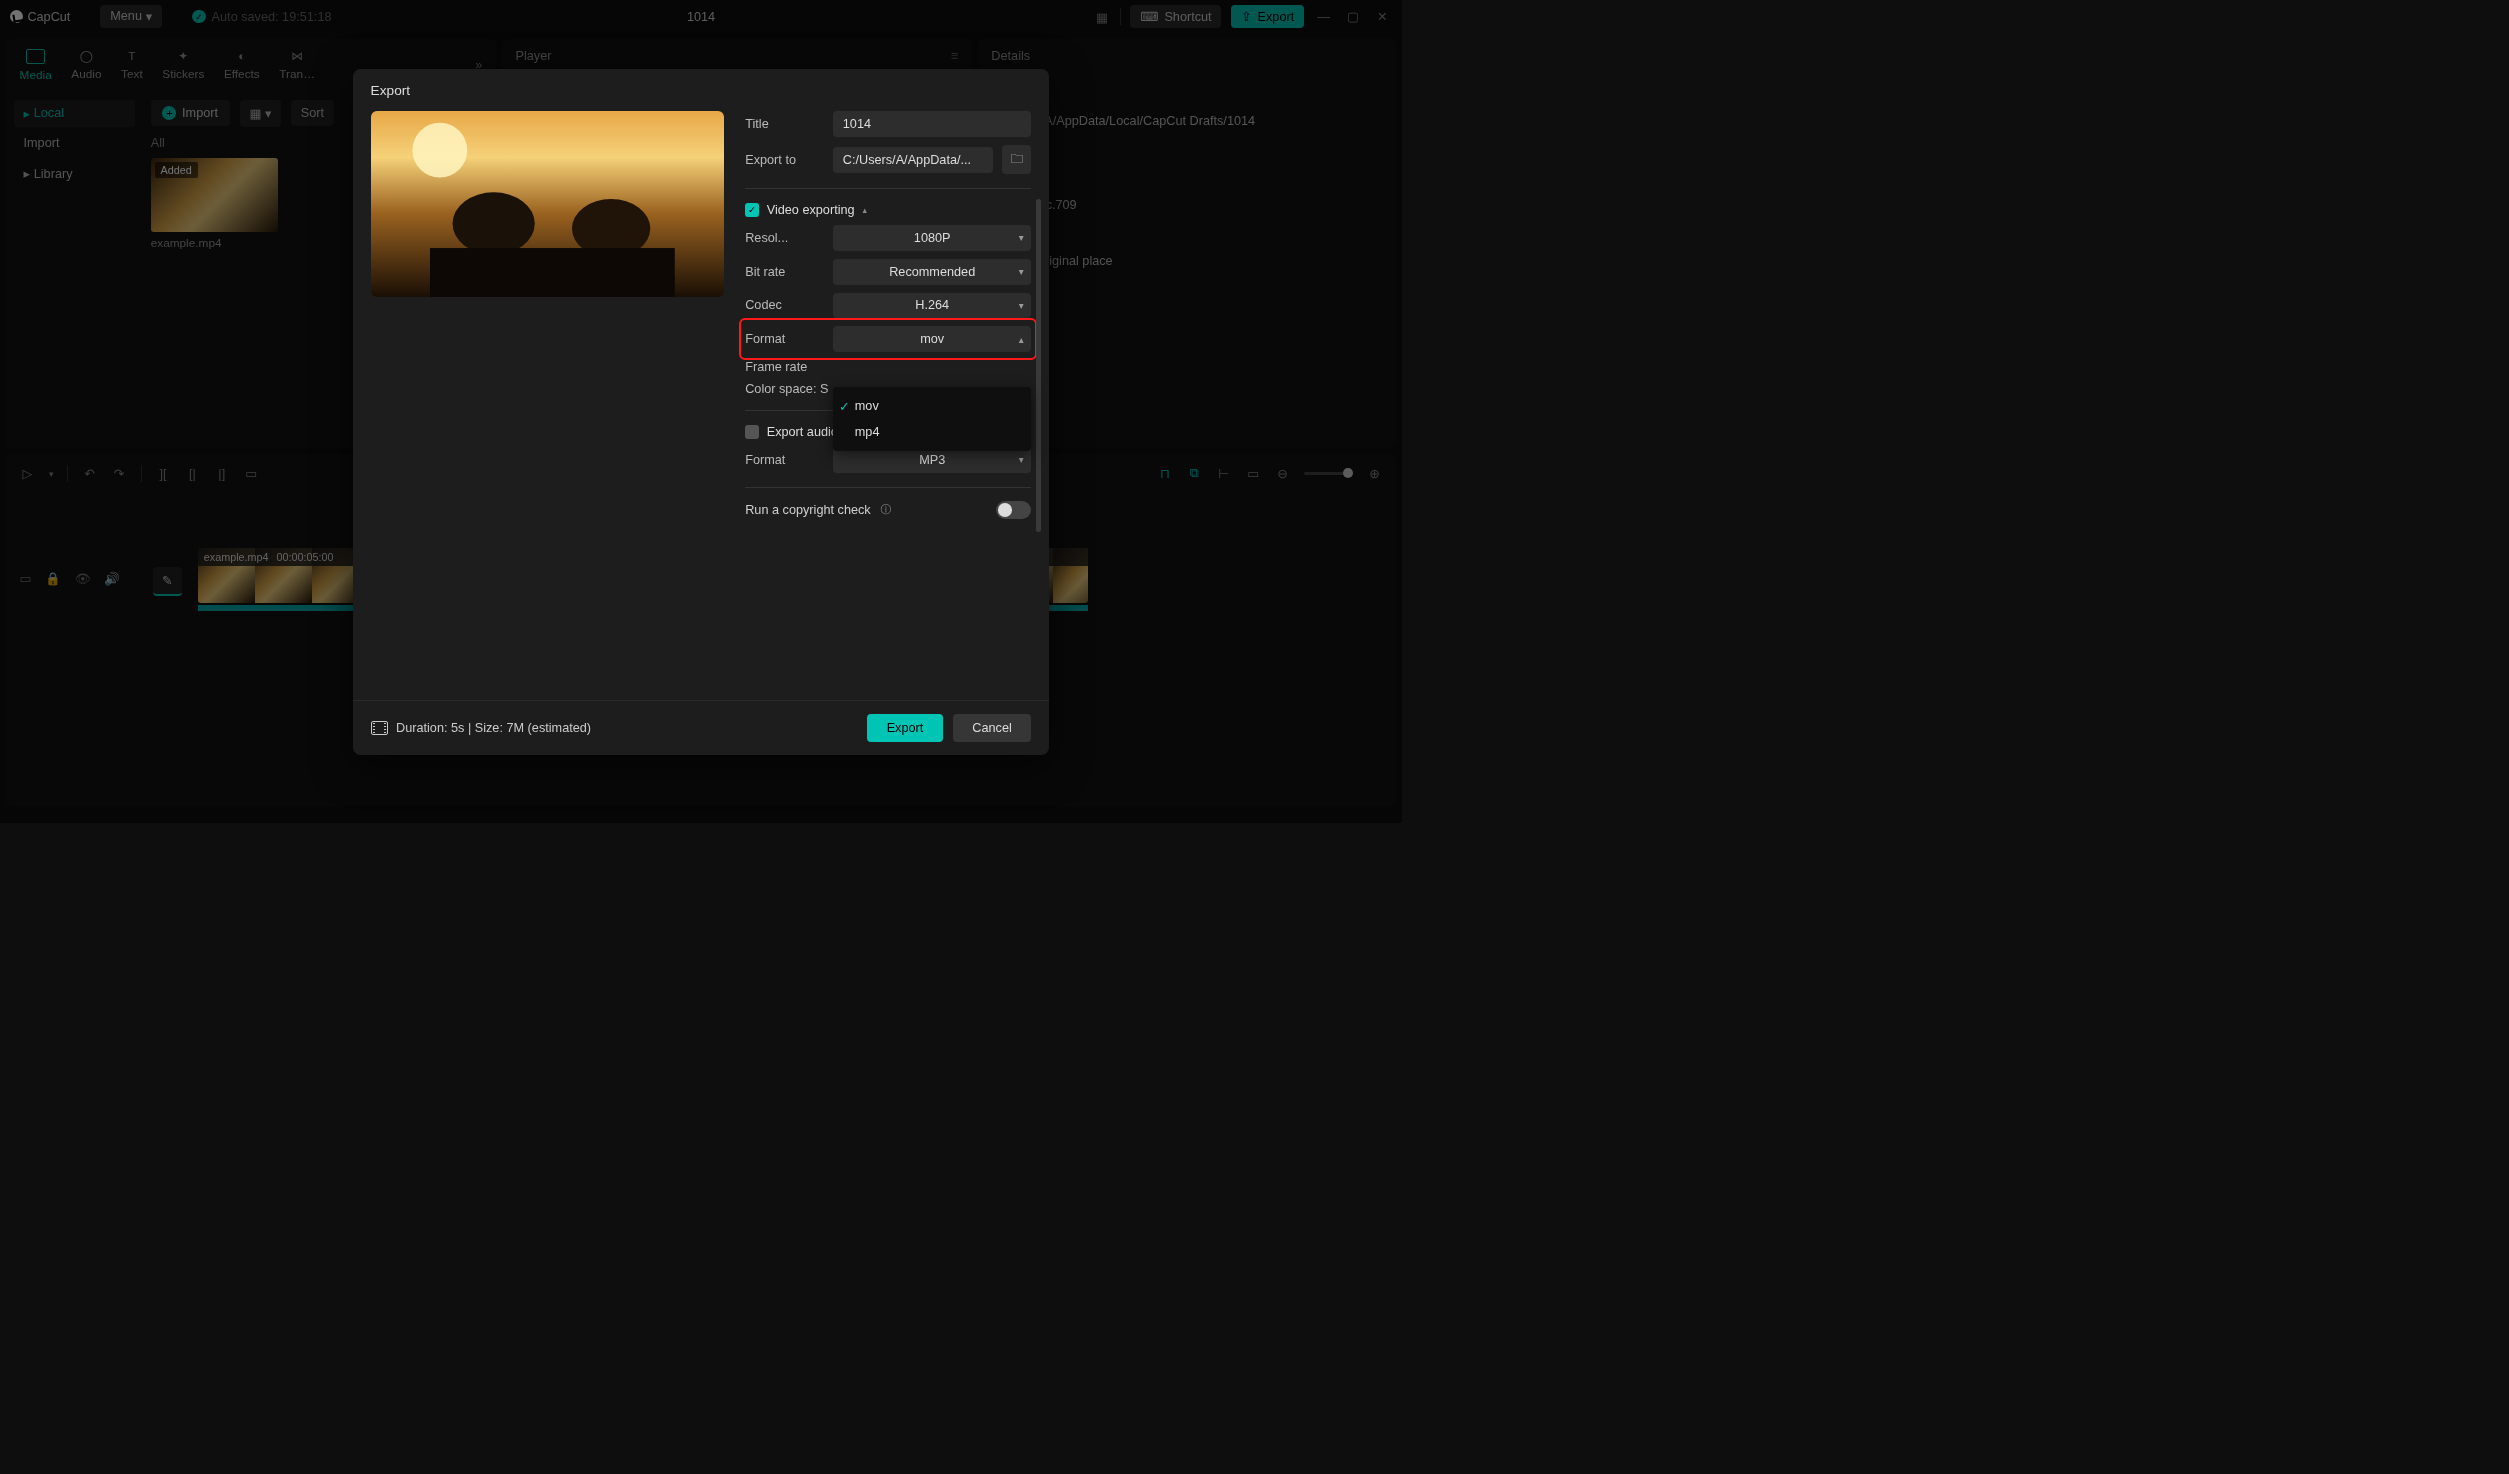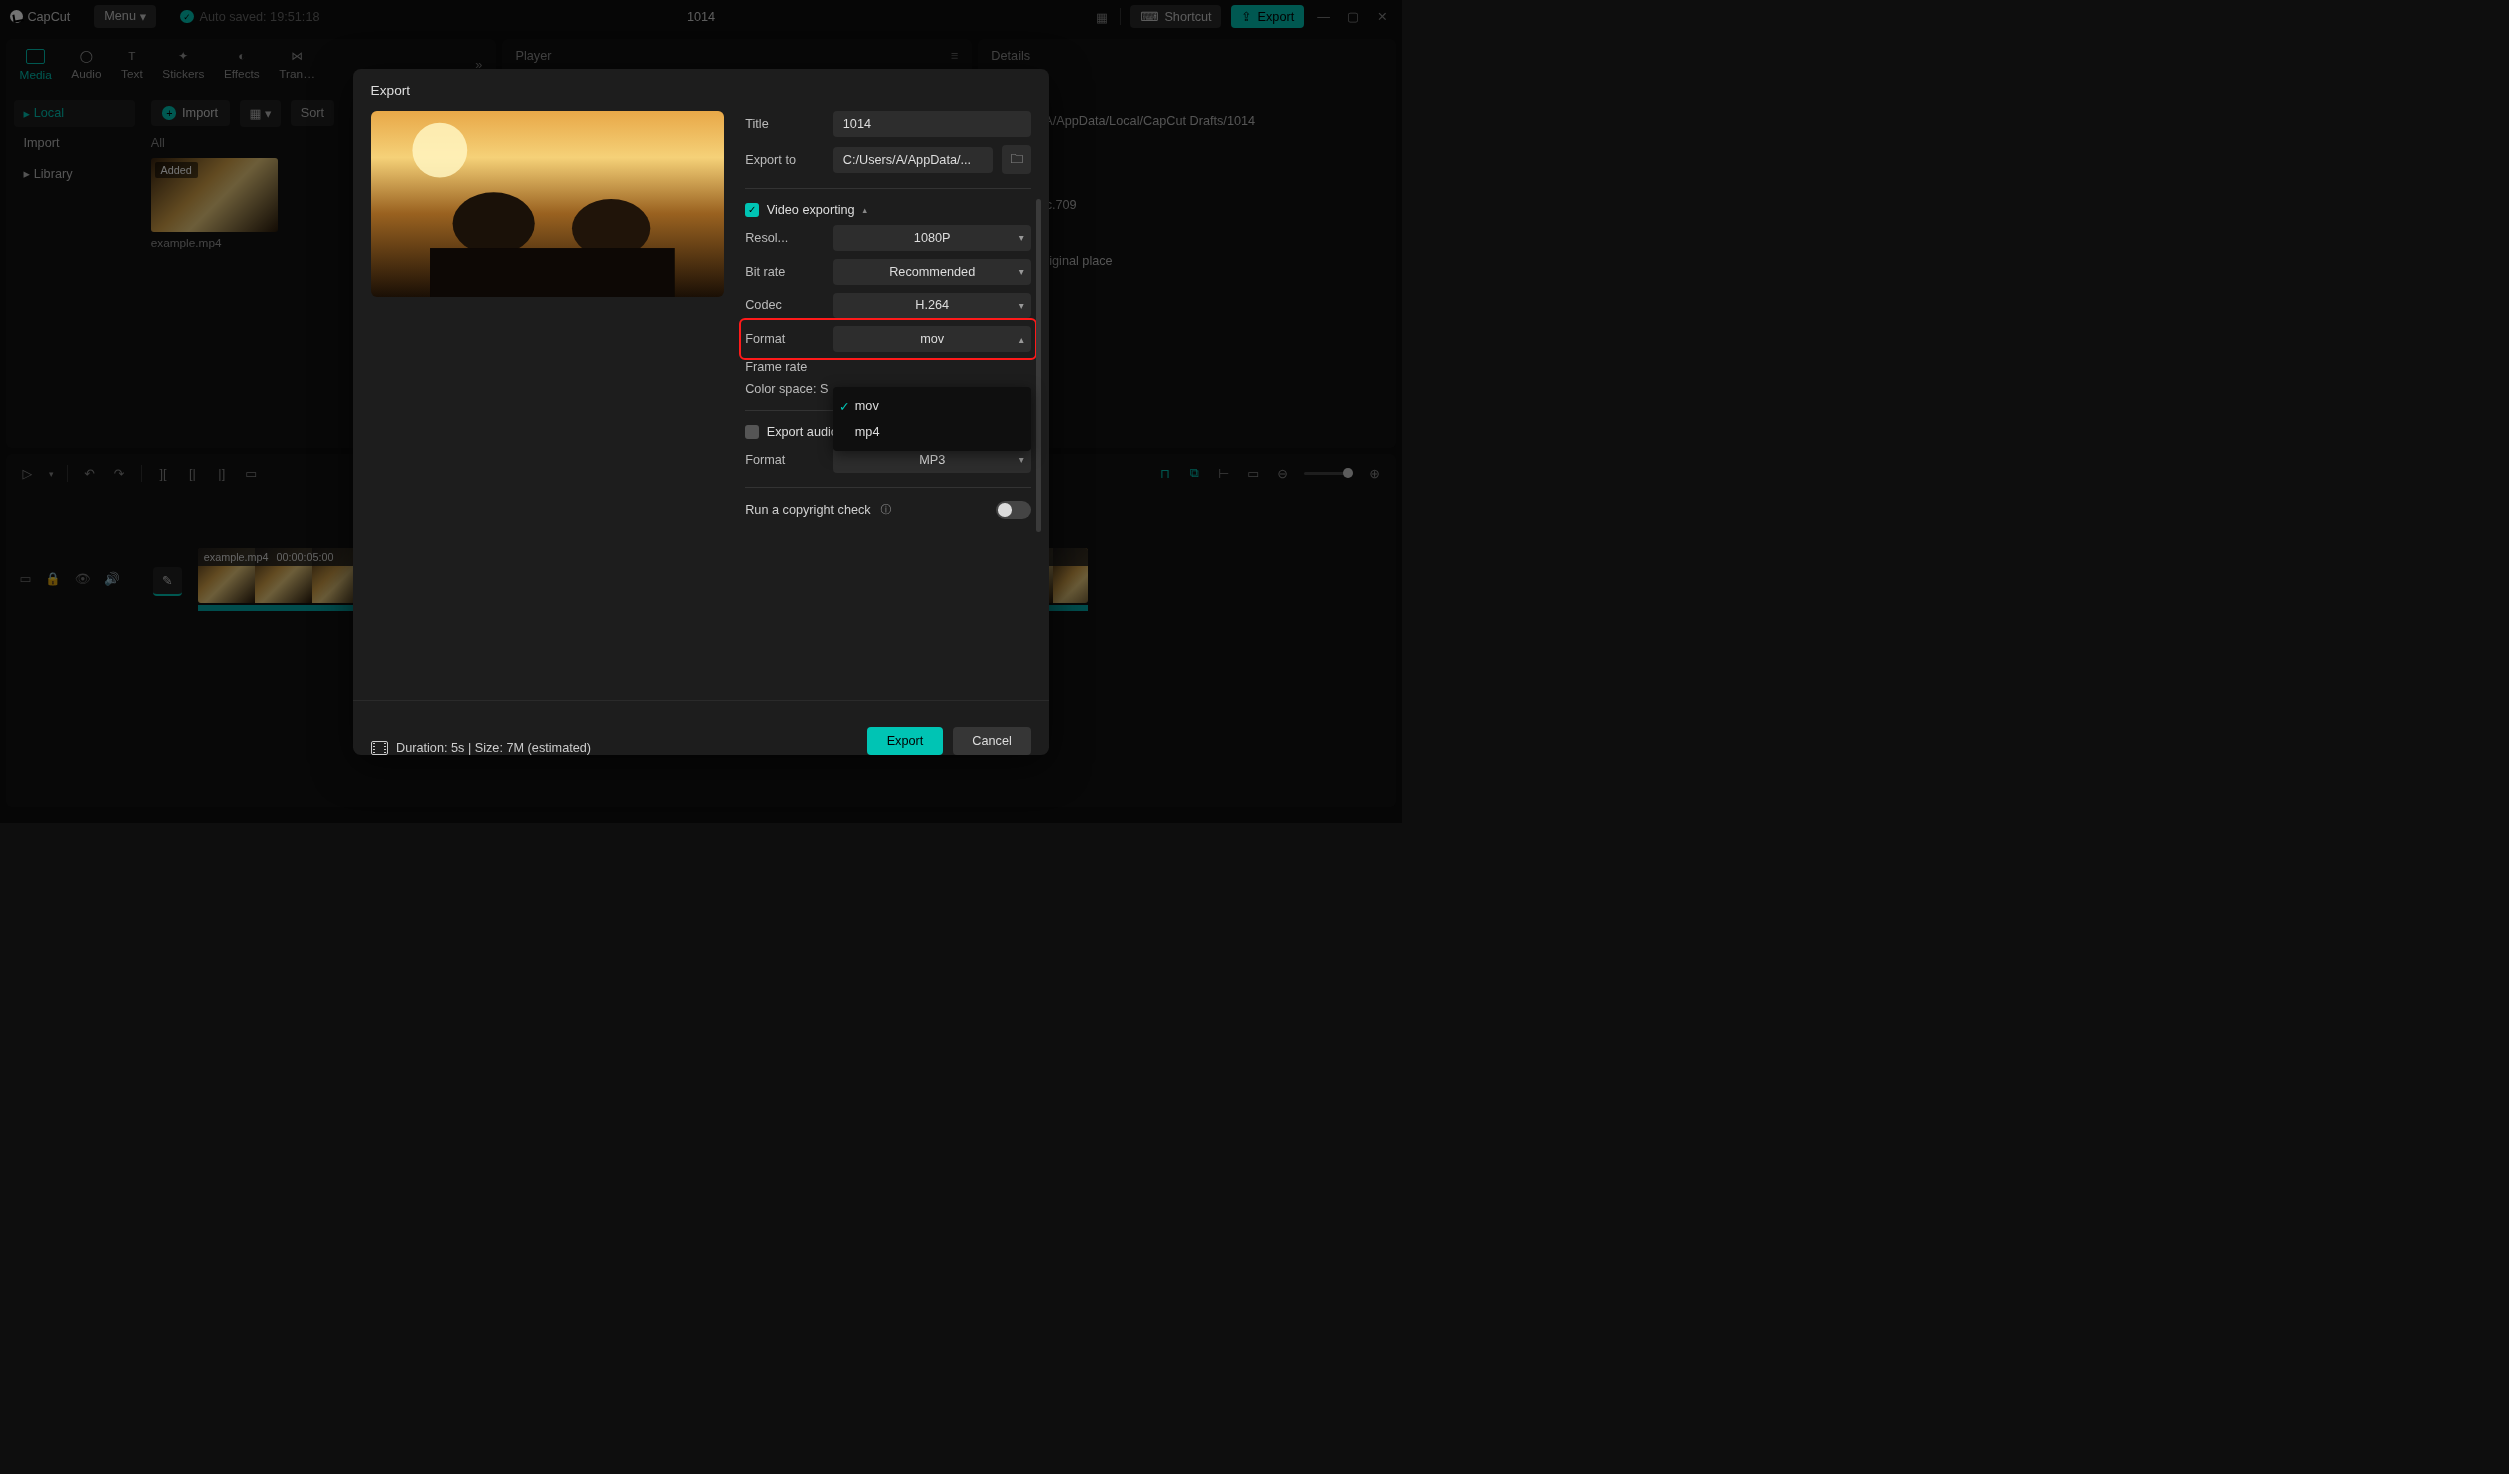--- a/index.html
+++ b/index.html
@@ -1,20 +1,20 @@
 <!DOCTYPE html>
 <html><head>
 <meta charset="utf-8">
 <style>
 *{margin:0;padding:0;box-sizing:border-box;font-family:-apple-system,BlinkMacSystemFont,"Segoe UI",sans-serif}
 body{background:#0e0e0e;color:#d0d0d0;width:1402px;height:823px;overflow:hidden;font-size:12.7px;position:relative}
 .dim-overlay{position:absolute;inset:0;background:rgba(0,0,0,0.55);z-index:5;pointer-events:none}
 
 
-.topbar{height:33px;background:#0e0e0e;display:flex;align-items:center;padding:0 9.8px;gap:24px;position:relative;z-index:1}
+.topbar{height:33px;background:#0e0e0e;display:flex;align-items:center;padding:0 9.8px;gap:30px;position:relative;z-index:1}
 .logo{display:flex;align-items:center;gap:3.9px;color:#ccc;font-weight:500}
 .logo-ico{width:13.7px;height:13.7px;border-radius:50%;background:#fff;display:inline-block;position:relative}
 .logo-ico::before{content:"";position:absolute;left:2.9px;top:3.9px;width:7.8px;height:5.9px;border-left:2px solid #000;border-bottom:2px solid #000;transform:rotate(-10deg)}
 .menu-btn{background:#2a2a2a;padding:3.9px 9.8px;border-radius:3.9px;display:flex;align-items:flex-start;gap:3.9px;color:#ccc}
 .autosave{display:flex;align-items:center;gap:5.9px;color:#6a6a6a}
 .check-ico{width:13.7px;height:13.7px;border-radius:50%;background:#00c4b4;display:inline-flex;align-items:center;justify-content:center;color:#000;font-size:8.8px}
 .title-center{position:absolute;left:50%;transform:translateX(-50%);color:#ccc}
 .topbar-right{margin-left:auto;display:flex;align-items:center;gap:9.8px}
 .tb-btn{background:#2a2a2a;padding:3.9px 9.8px;border-radius:3.9px;display:flex;align-items:center;gap:5.9px;color:#ccc}
 .tb-btn.export{background:#00c4b4;color:#000;font-weight:500}
@@ -100,21 +100,21 @@
 .fsel{flex:1;background:#2d2d2d;border-radius:3.9px;padding:5.9px 9.8px;color:#ddd;display:flex;align-items:center;justify-content:center;position:relative}
 .fsel .chev{position:absolute;right:7.8px;color:#999;font-size:9.8px}
 .highlight-row{outline:2.9px solid #ff1a1a;outline-offset:2px;border-radius:2px;padding:3.9px 2px;margin:-3.9px -2px}
 .dropdown{position:absolute;left:88px;right:0;top:276px;background:#0f0f0f;border-radius:3.9px;padding:5.9px 0;z-index:5;box-shadow:0 3.9px 13.7px rgba(0,0,0,0.5)}
 .dd-item{padding:5.9px 21.6px;color:#ddd;position:relative}
 .dd-item.sel::before{content:"✓";position:absolute;left:5.9px;color:#00c4b4}
 .toggle{width:35px;height:17.6px;background:#444;border-radius:9.8px;position:relative;margin-left:auto}
 .toggle::after{content:"";position:absolute;left:2px;top:2px;width:13.7px;height:13.7px;background:#ddd;border-radius:50%}
 .scroll-ind{position:absolute;right:-9.8px;top:88px;width:4.9px;height:333px;background:#3a3a3a;border-radius:2.9px}
 
-.modal-footer{height:55px;display:flex;align-items:flex-end;padding:0 17.6px;gap:24px;border-top:1px solid #2a2a2a}
+.modal-footer{height:55px;display:flex;align-items:center;padding:0 17.6px;gap:24px;border-top:1px solid #2a2a2a}
 .footer-info{display:flex;align-items:center;gap:7.8px;color:#ccc}
 .film-ico{width:17.6px;height:13.7px;border:1.5px solid #ccc;border-radius:2px;position:relative}
 .film-ico::before,.film-ico::after{content:"";position:absolute;width:2px;top:1px;bottom:1px;background:repeating-linear-gradient(#ccc 0 1px,transparent 1px 2.9px)}
 .film-ico::before{left:1px}.film-ico::after{right:1px}
 .footer-btns{margin-left:auto;display:flex;gap:9.8px}
 .btn{padding:6.9px 19.6px;border-radius:3.9px;font-size:12.7px}
 .btn.primary{background:#00c4b4;color:#000;font-weight:500}
 .btn.secondary{background:#363636;color:#ddd}
 
 svg{width:100%;height:100%}

